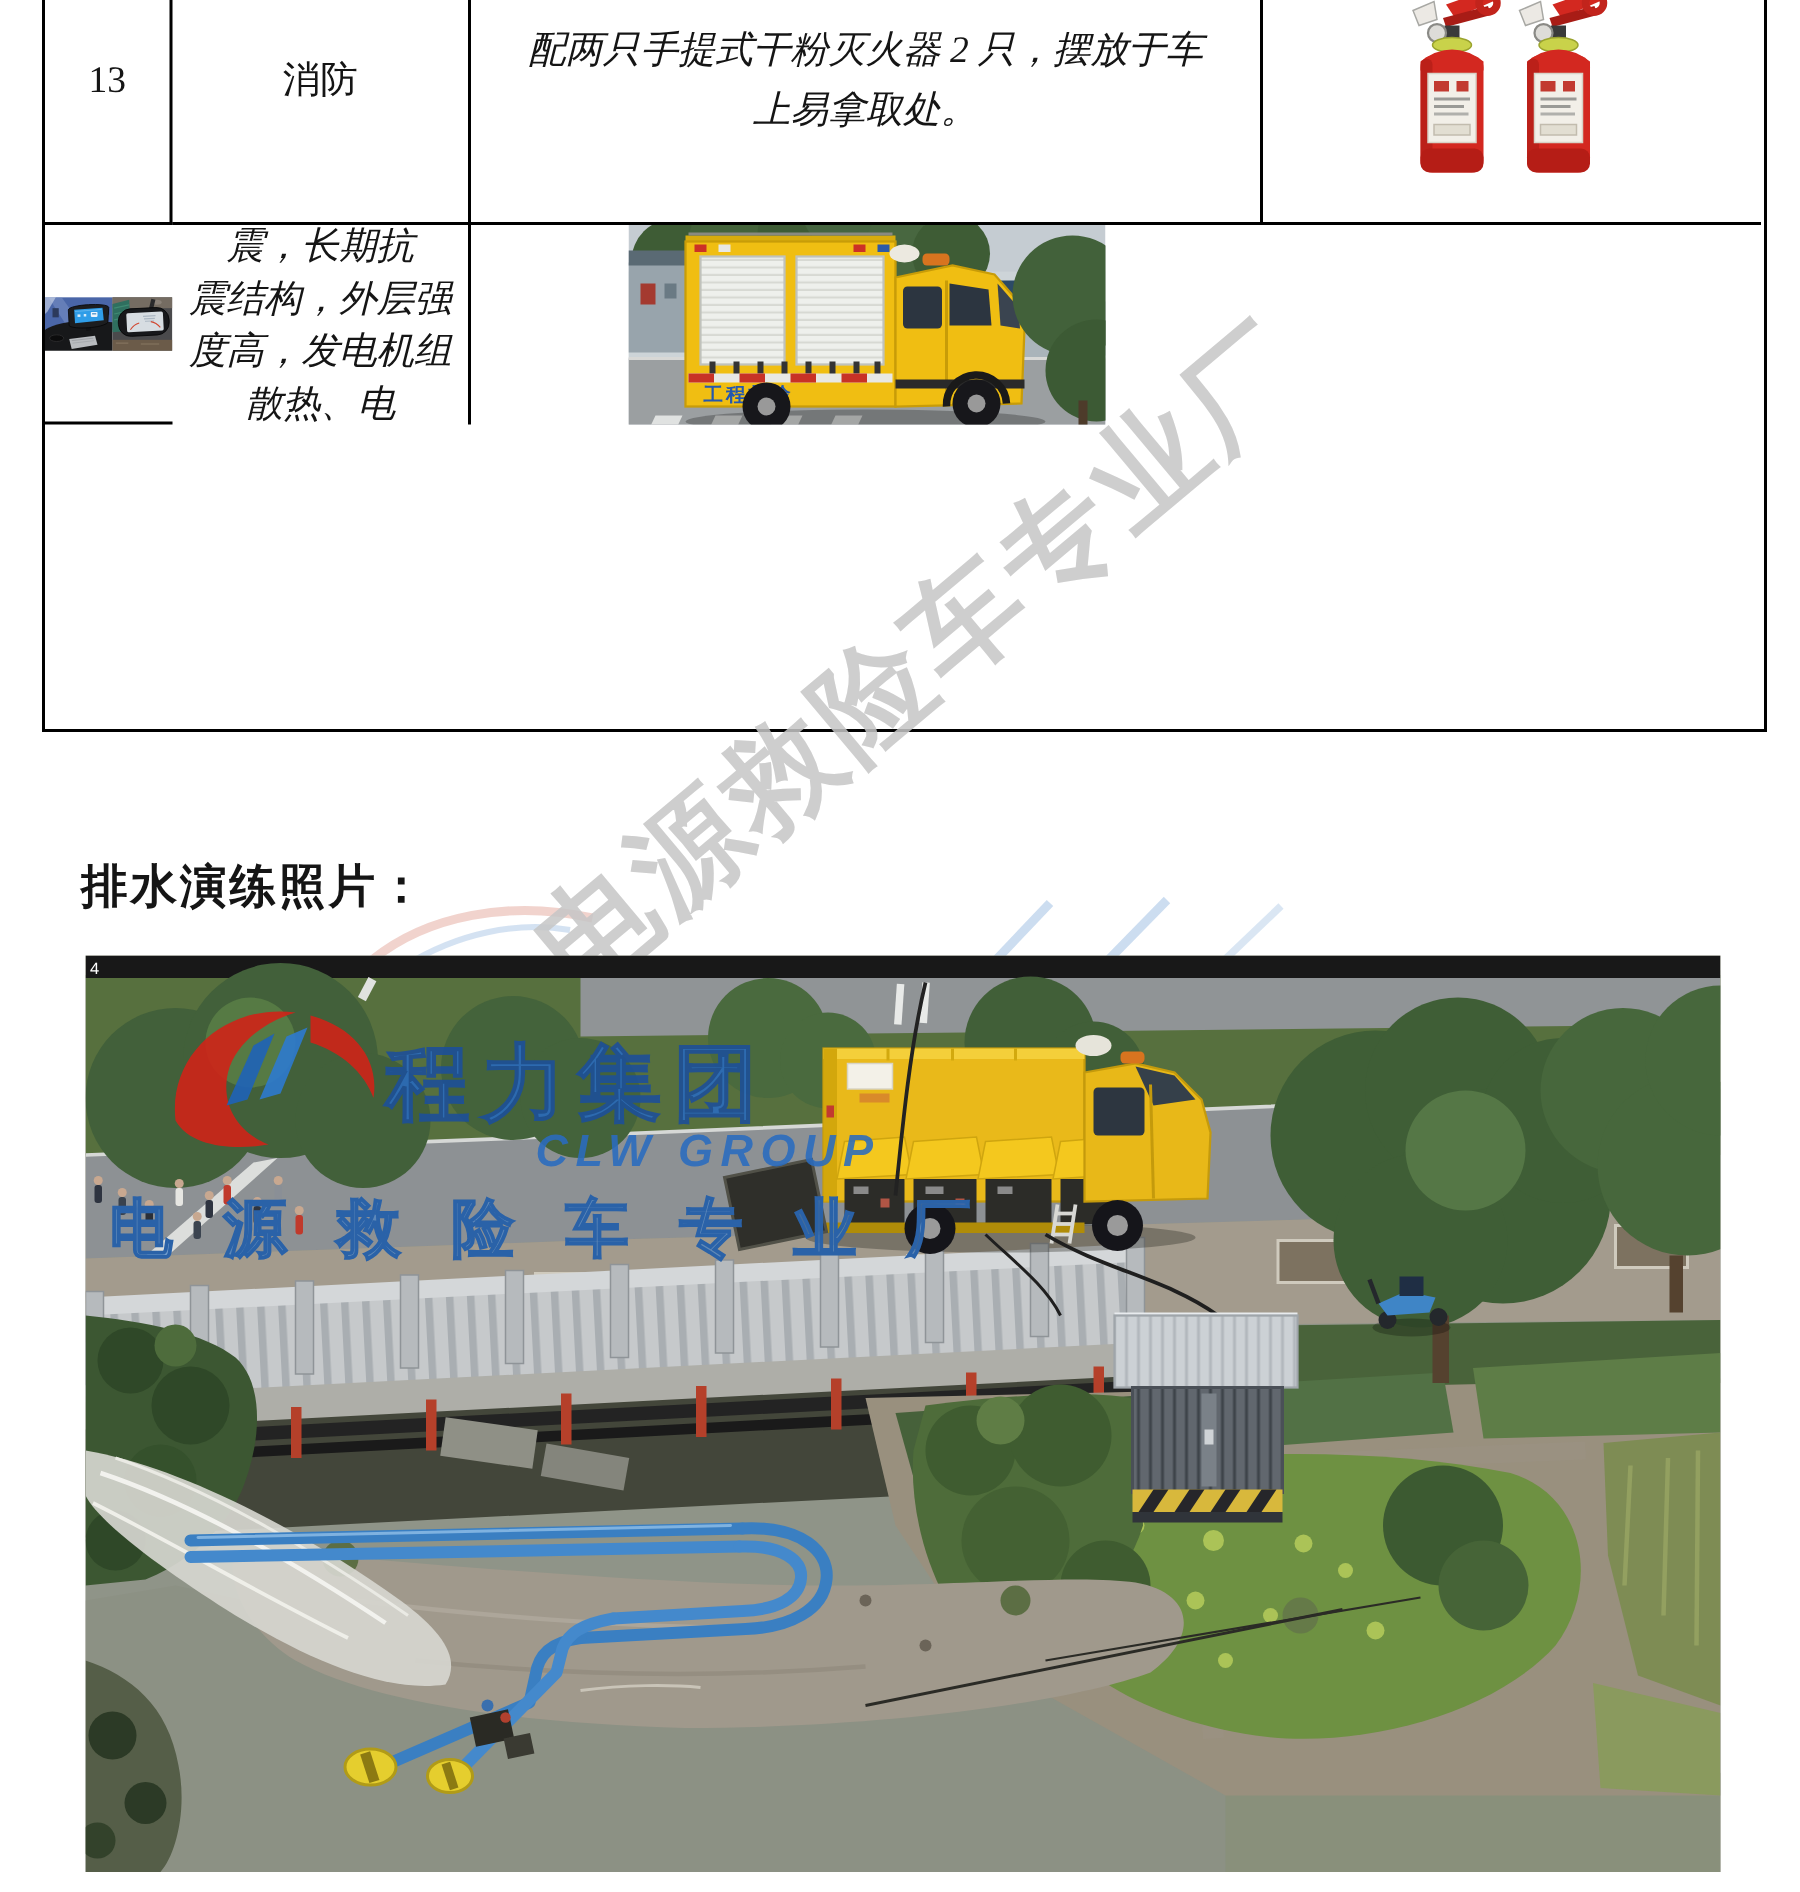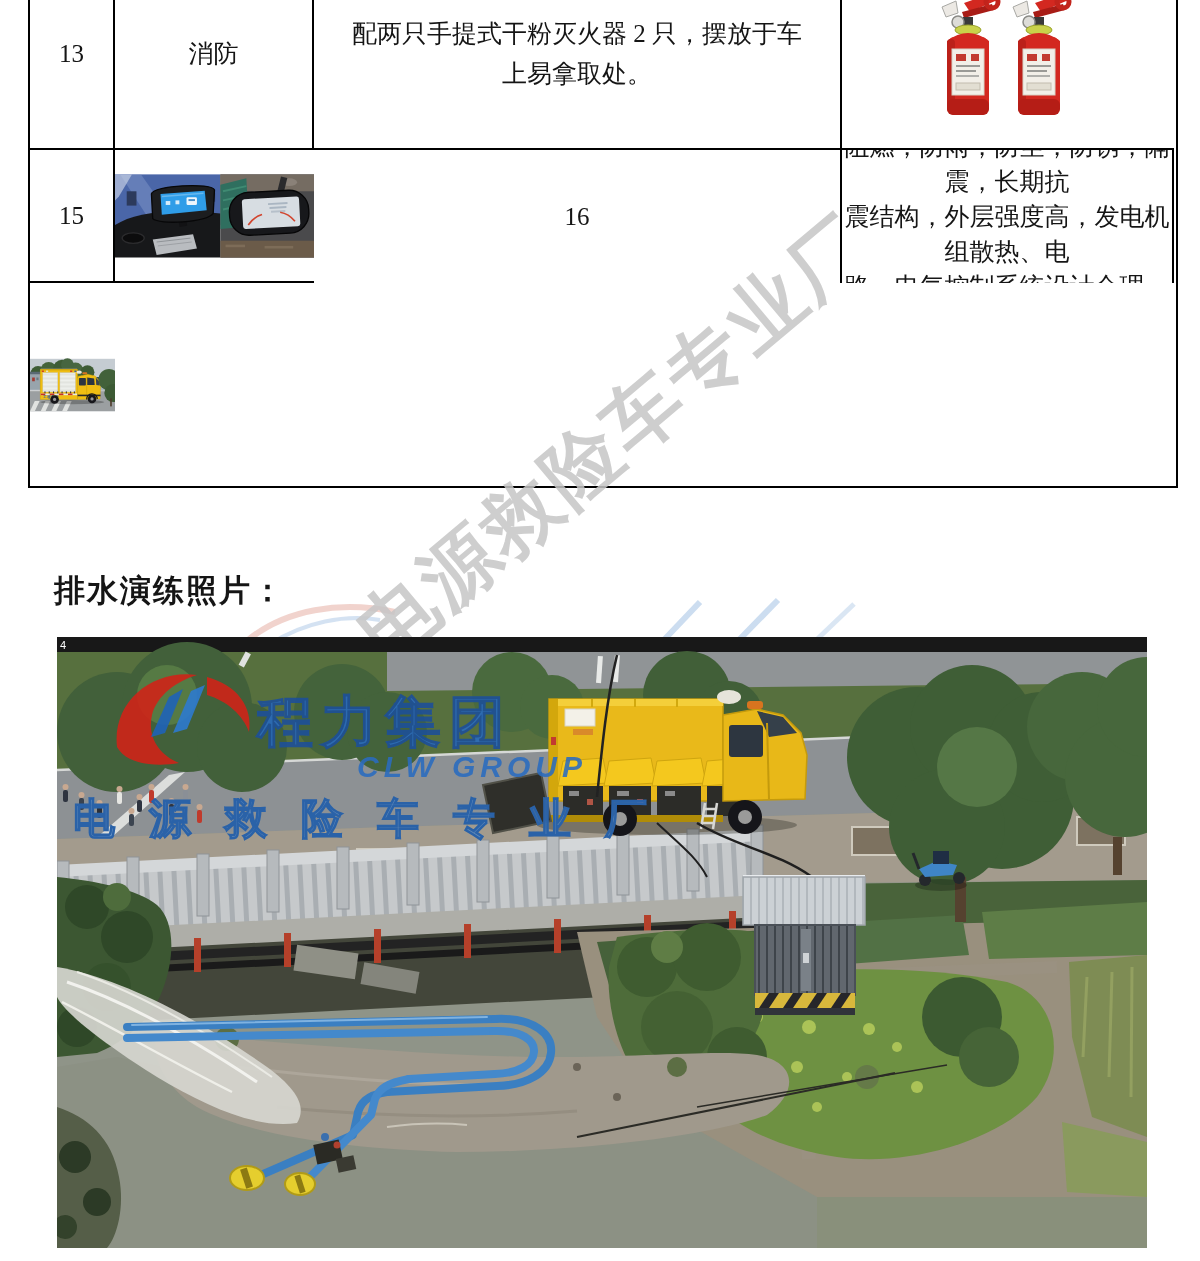--- a/index.html
+++ b/index.html
@@ -9,21 +9,21 @@
   
   .spec-table{position:absolute;left:28px;top:-42px;width:1150px;box-sizing:border-box;
               border:2px solid #000;display:grid;z-index:1;
               grid-template-columns:85px 199px 528px 332px;
               grid-template-rows:190px 133px 203px;background:#fff;}
   .cell{border-right:2px solid #000;border-bottom:2px solid #000;
         display:flex;align-items:center;justify-content:center;box-sizing:border-box;
         font-size:25px;line-height:40px;text-align:center;overflow:hidden;}
   .cell.last-col{border-right:none;}
   .cell.last-row{border-bottom:none;}
-  .cell .desc{white-space:pre-line;}
+  .cell .desc{white-space:pre-line;font-style:italic;}
   .cell.desc16{line-height:35px;}
   .imgcell{padding:4px 0;}
 
   
   .watermark{position:absolute;left:288px;top:368px;width:700px;z-index:5;
              transform:rotate(-40deg);transform-origin:50% 50%;
              font-size:76px;letter-spacing:4px;color:#c6c6c6;opacity:.85;
              white-space:nowrap;pointer-events:none;font-weight:bold;}
   .wm-arcs{position:absolute;left:230px;top:594px;z-index:4;pointer-events:none;}
 
@@ -102,23 +102,20 @@
           <rect x="184" y="73" width="10" height="7" fill="#c23a30"></rect>
             <rect x="199" y="73" width="8" height="7" fill="#c23a30"></rect>
           <rect x="184" y="84" width="24" height="2" fill="#9a9a96"></rect>
             <rect x="184" y="89" width="20" height="2" fill="#9a9a96"></rect>
           <rect x="184" y="94" width="23" height="2" fill="#b0b0ac"></rect>
           <rect x="184" y="102" width="24" height="7" fill="#e2ded2" stroke="#c2bcae" stroke-width="1"></rect>
         </g>
       </svg>
     </div>
 
-    <div class="cell">
-        <span>15</span>
-      </div>
     <div class="cell last-col imgcell">
       <svg width="306" height="128" viewBox="0 0 306 128">
         <g>
           <rect x="0" y="0" width="162" height="78" fill="#4a66a8"></rect>
           <polygon points="8,0 40,0 95,78 58,78" fill="#7f95c8" opacity="0.5"></polygon>
           <polygon points="0,0 26,0 6,34 0,40" fill="#cdd6e8" opacity="0.65"></polygon>
           <rect x="18" y="26" width="15" height="22" fill="#2c3a5c"></rect>
           <rect x="120" y="22" width="11" height="18" fill="#2c3a5c"></rect>
           <rect x="140" y="28" width="14" height="14" fill="#33436a"></rect>
           <path d="M0,78 C30,58 85,52 162,60 L162,128 L0,128 Z" fill="#17181a"></path>
@@ -153,23 +150,20 @@
             <rect x="236" y="44" width="30" height="3" fill="#aab6c2"></rect>
             <rect x="238" y="50" width="26" height="3" fill="#aab6c2"></rect>
             <rect x="240" y="56" width="22" height="3" fill="#b6c0ca"></rect>
             <path d="M204,76 C210,68 217,63 226,61" stroke="#d2452e" stroke-width="2.5" fill="none"></path>
             <path d="M276,74 C270,66 263,61 254,59" stroke="#d2452e" stroke-width="2.5" fill="none"></path>
           </g>
         </g>
       </svg>
     </div>
 
-    <div class="cell last-row">
-        <span>16</span>
-      </div>
     <div class="cell last-row desc16">
         <span class="desc">车箱一体式全封闭车箱车箱有厢体防火，
 阻燃，防雨，防尘，防锈，隔震，长期抗
 震结构，外层强度高，发电机组散热、电
 路、电气控制系统设计合理，能满足长时
 间不间断工作要求；</span>
       </div>
     <div class="cell last-col last-row imgcell">
       <svg width="318" height="196" viewBox="0 0 318 196">
         <defs>

